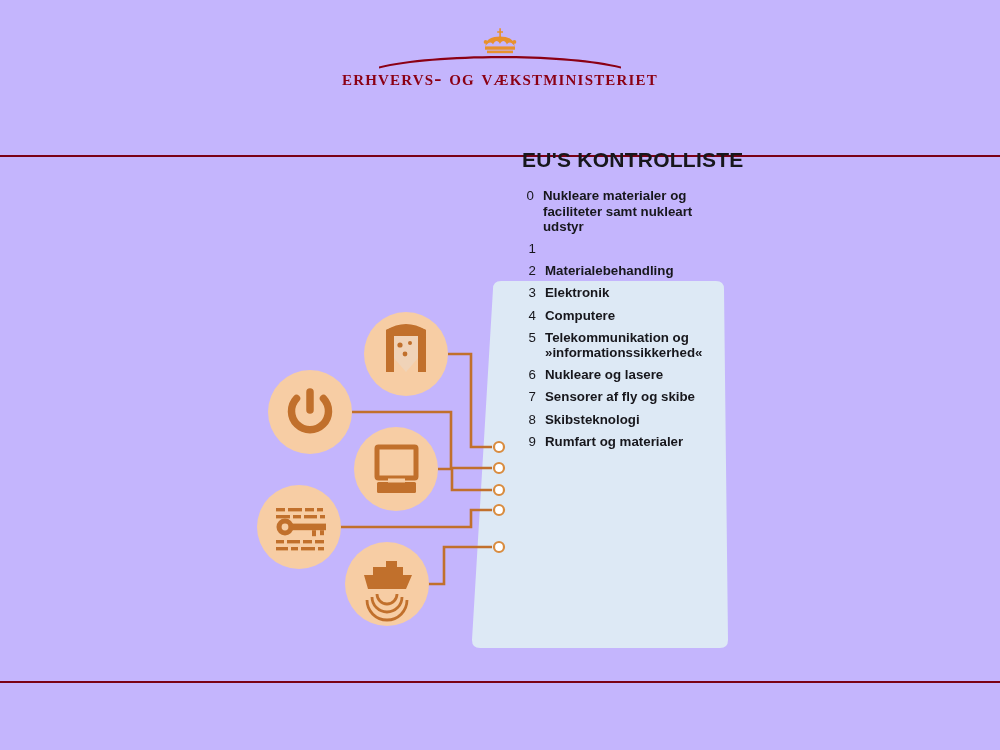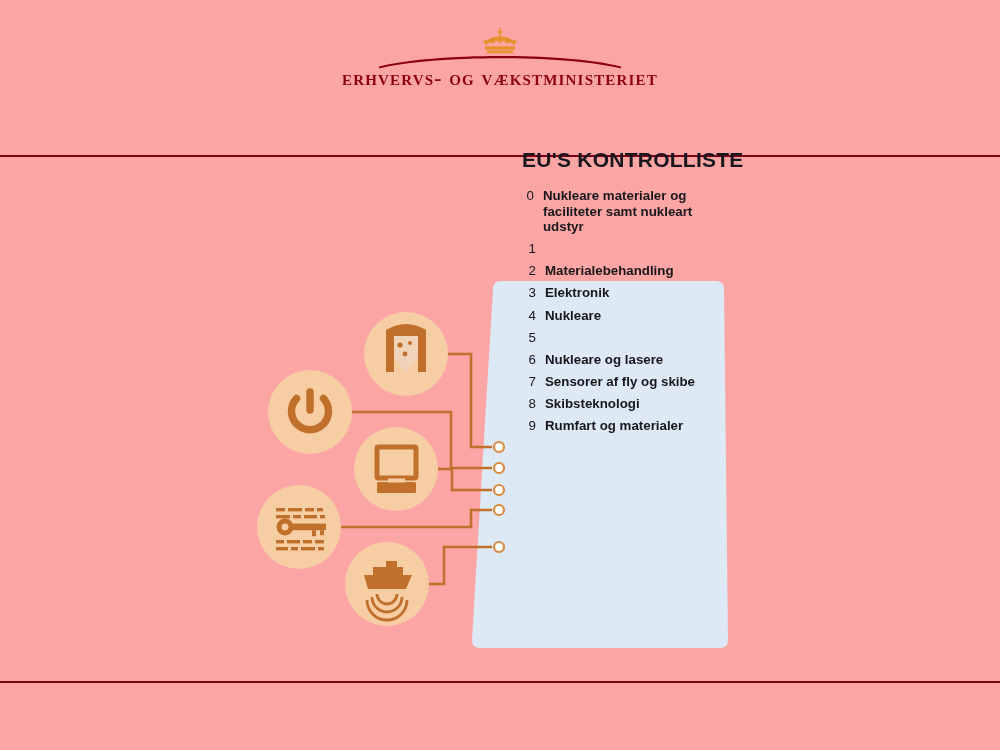--- a/index.html
+++ b/index.html
@@ -14,21 +14,21 @@
     position: relative;
     overflow: hidden;
     font-family: "Liberation Sans", sans-serif;
     color: #1a1a1a;
   }
 
   
   .page {
     position: absolute;
     inset: 0;
-    background: #fca5a5;
+    background: #c4b5fd;
   }
 
   
   .logo-block {
     position: absolute;
     left: 0;
     top: 26px;
     width: 1000px;
     height: 80px;
     display: flex;
@@ -283,24 +283,25 @@
       <li class="list-item">
         <span class="item-num">2</span>
         <span class="item-label">Materialebehandling</span>
       </li>
       <li class="list-item">
         <span class="item-num">3</span>
         <span class="item-label">Elektronik</span>
       </li>
       <li class="list-item">
         <span class="item-num">4</span>
-        <span class="item-label">Nukleare</span>
+        <span class="item-label">Computere</span>
       </li>
       <li class="list-item">
         <span class="item-num">5</span>
+        <span class="item-label">Telekommunikation og »informationssikkerhed«</span>
       </li>
       <li class="list-item">
         <span class="item-num">6</span>
         <span class="item-label">Nukleare og lasere</span>
       </li>
       <li class="list-item">
         <span class="item-num">7</span>
         <span class="item-label">Sensorer af fly og skibe</span>
       </li>
       <li class="list-item">

